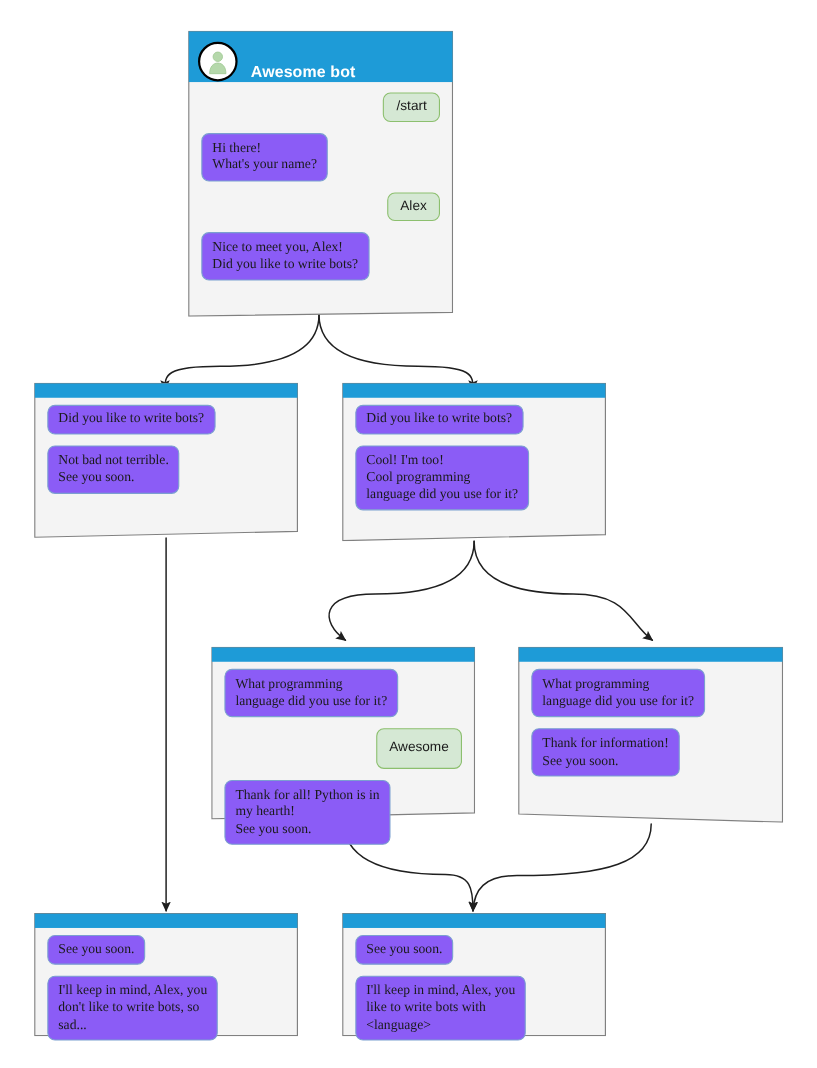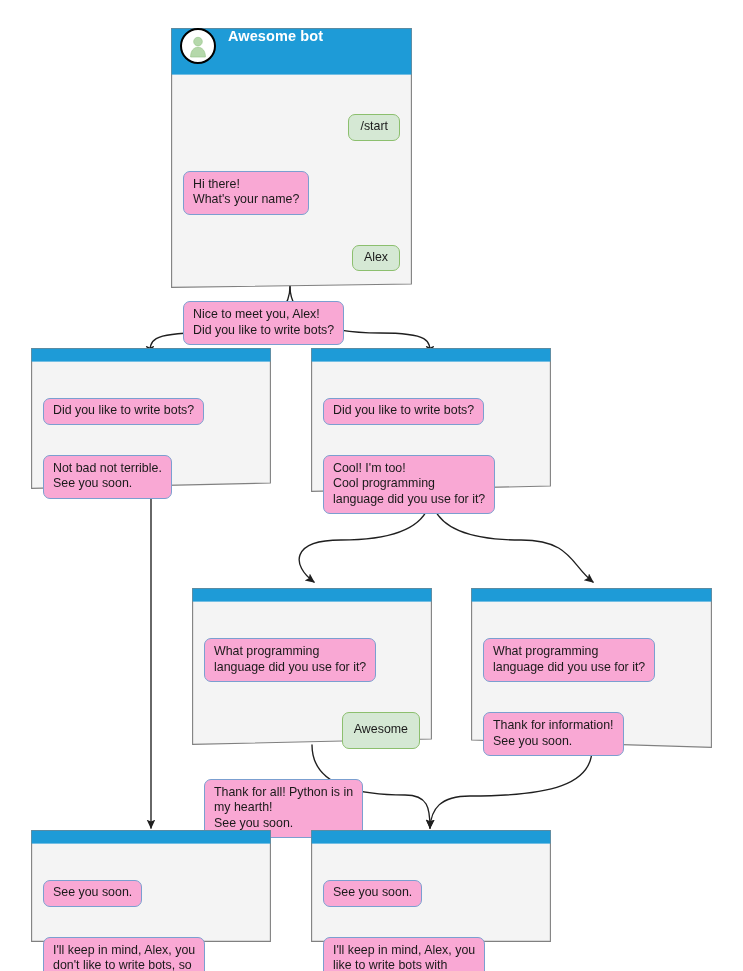--- a/index.html
+++ b/index.html
@@ -48,21 +48,21 @@
     position: relative;
     z-index: 2;
     width: 100%;
     height: 100%;
     box-sizing: border-box;
   }
 
   .card-title-bar {
     position: relative;
     display: flex;
-    align-items: flex-start;
+    align-items: flex-end;
     height: 46px;
     padding-left: 9px;
     gap: 12px;
   }
   .card-title-bar.slim {
     height: 13px;
     padding: 0;
   }
   .bot-title {
     color: #ffffff;
@@ -85,39 +85,39 @@
   }
   .avatar svg { display: block; }
 
   .chat {
     position: relative;
     padding: 10px 12px 0 12px;
   }
   .msg-row {
     display: flex;
     margin-bottom: 10px;
-    margin-top: 30px;
   }
   .msg-row.left { justify-content: flex-start; }
   .msg-row.right { justify-content: flex-end; }
 
   .bubble {
     box-sizing: border-box;
     border-radius: 7px;
     border: 1px solid transparent;
     padding: 5px 9px 6px 9px;
     font-size: 12.4px;
     line-height: 15.5px;
     color: #1a1a1a;
     white-space: pre-line;
     max-width: 185px;
   }
   .bubble.bot {
-    background: #f9a8d4;
+    background: #8b5cf6;
     border-color: #7b9fd0;
+    font-family: Liberation Serif, serif;
   }
   .bubble.user {
     background: #d5e8d4;
     border-color: #8cbf6e;
     padding: 9px 11px 10px 11px;
     min-width: 46px;
     text-align: left;
   }
   .bubble.compact { padding-top: 4px; padding-bottom: 5px; }
 </style>

